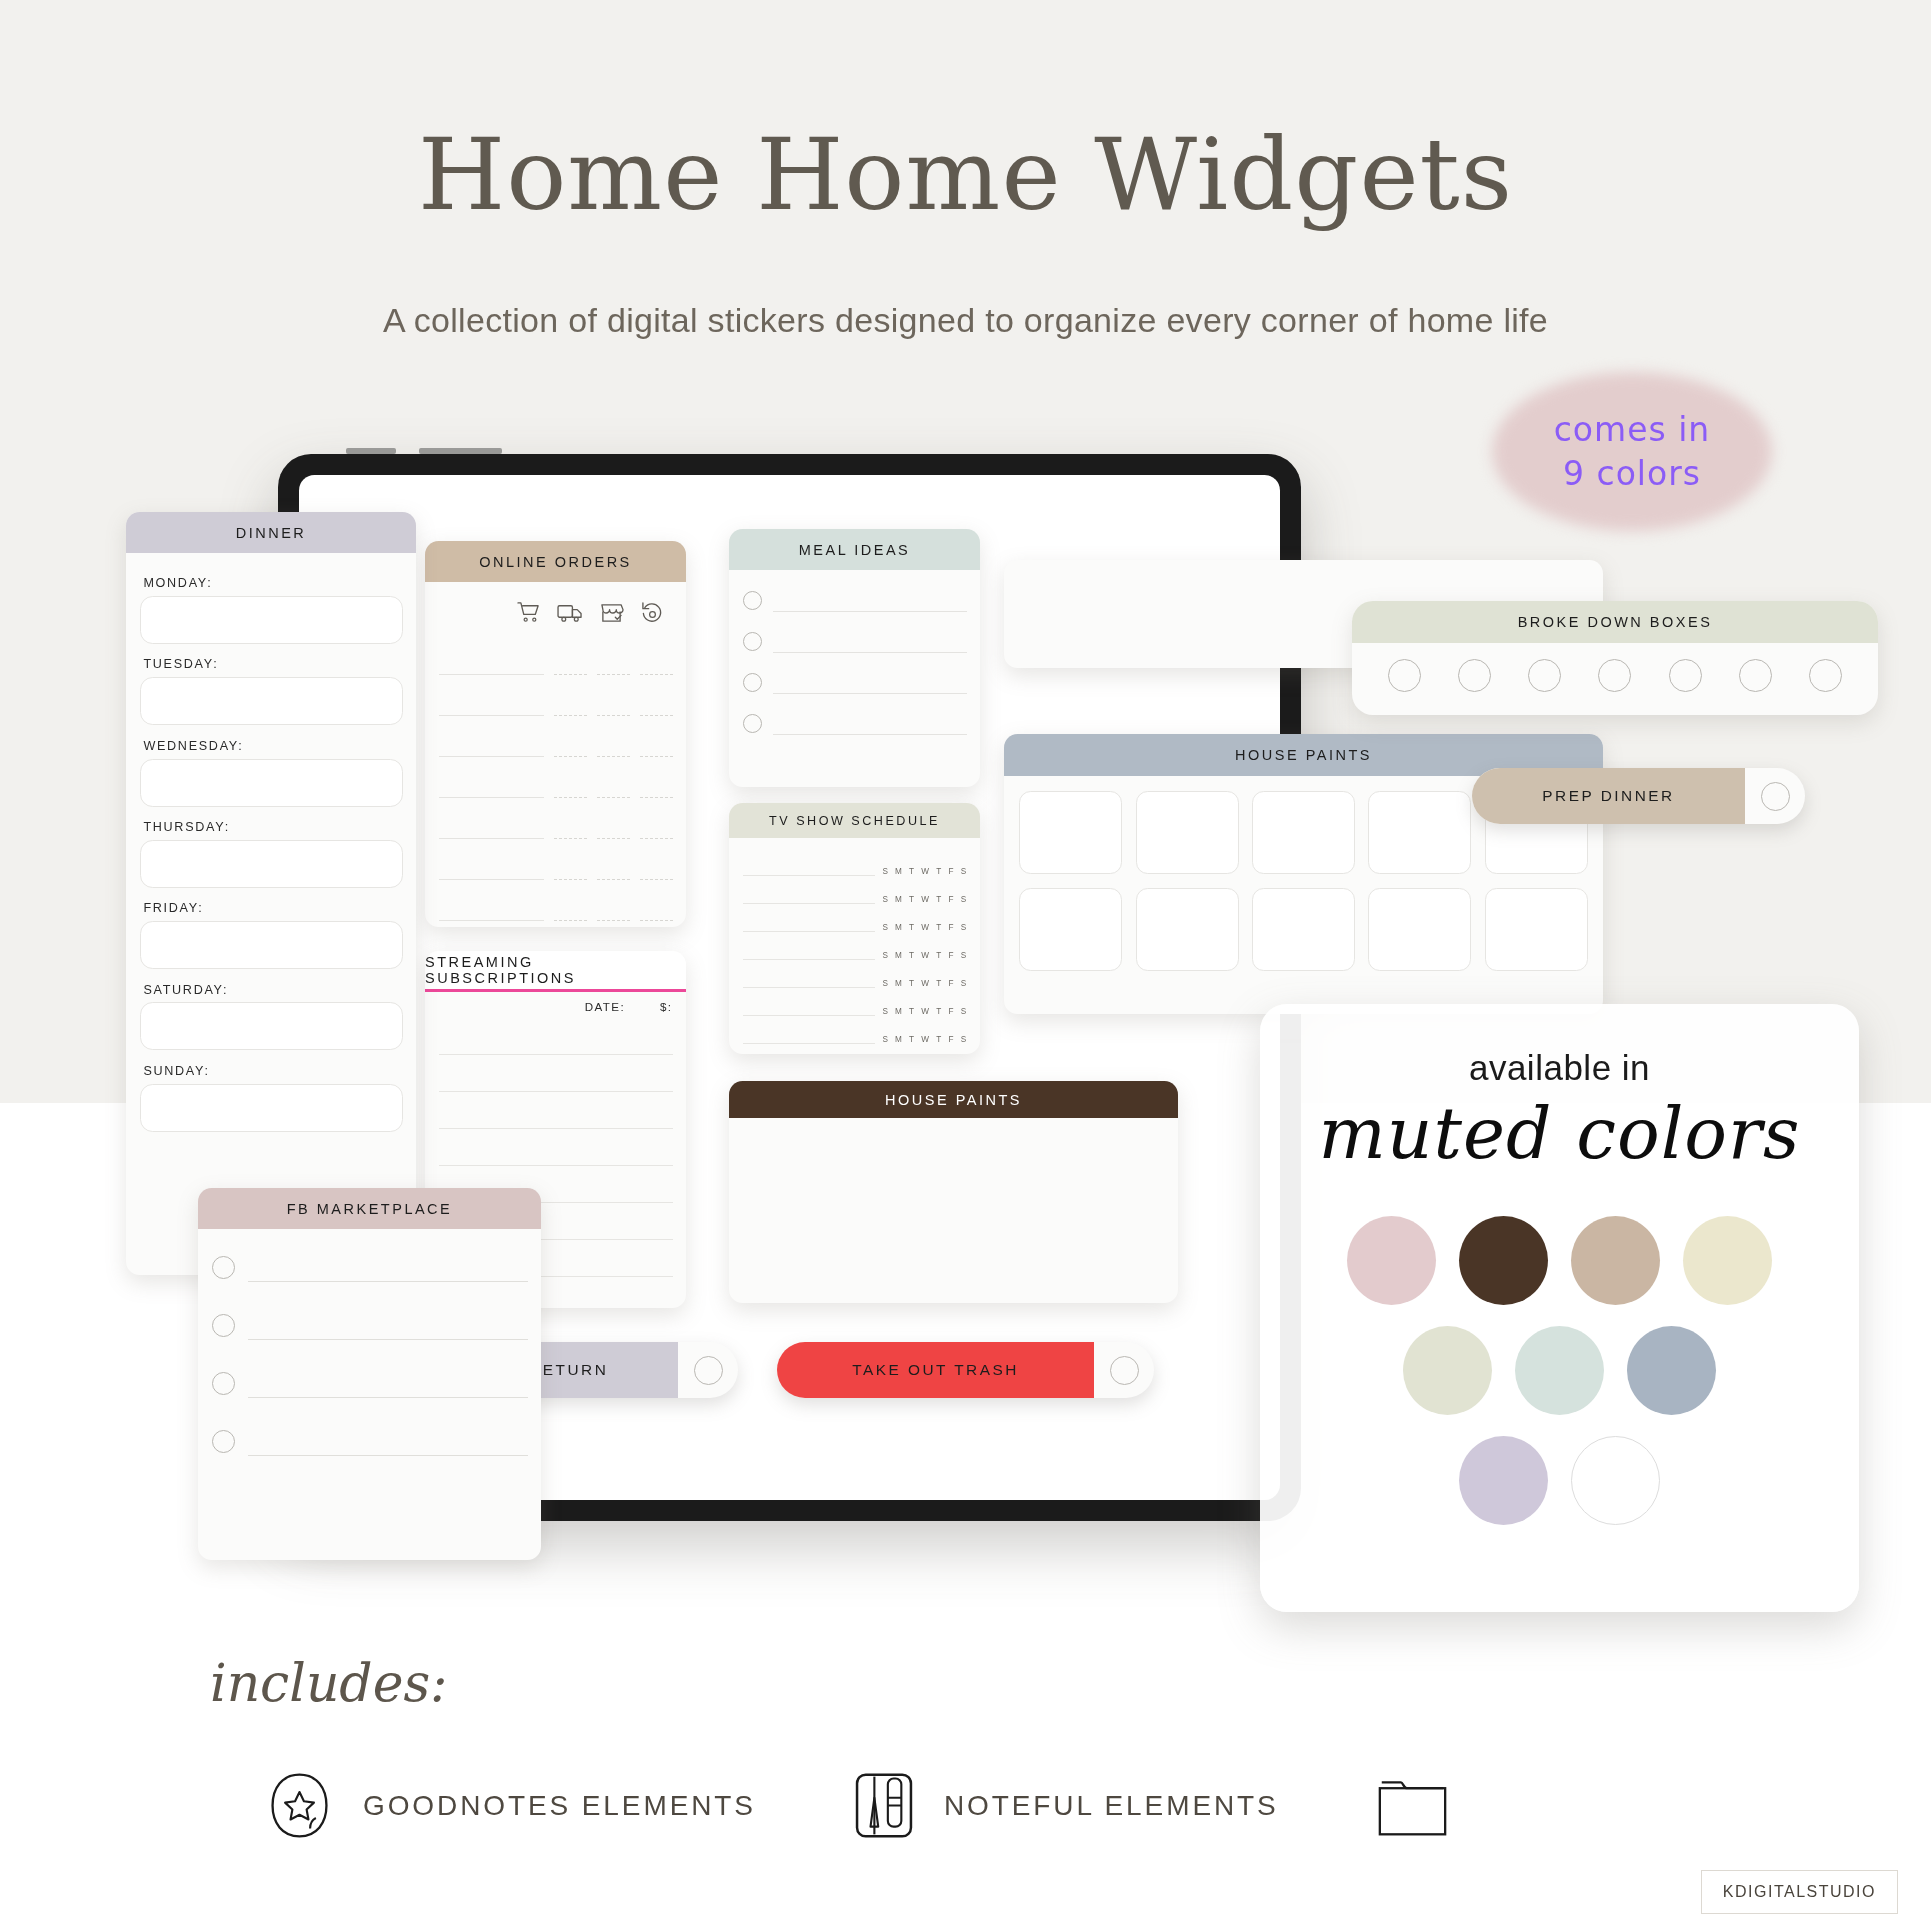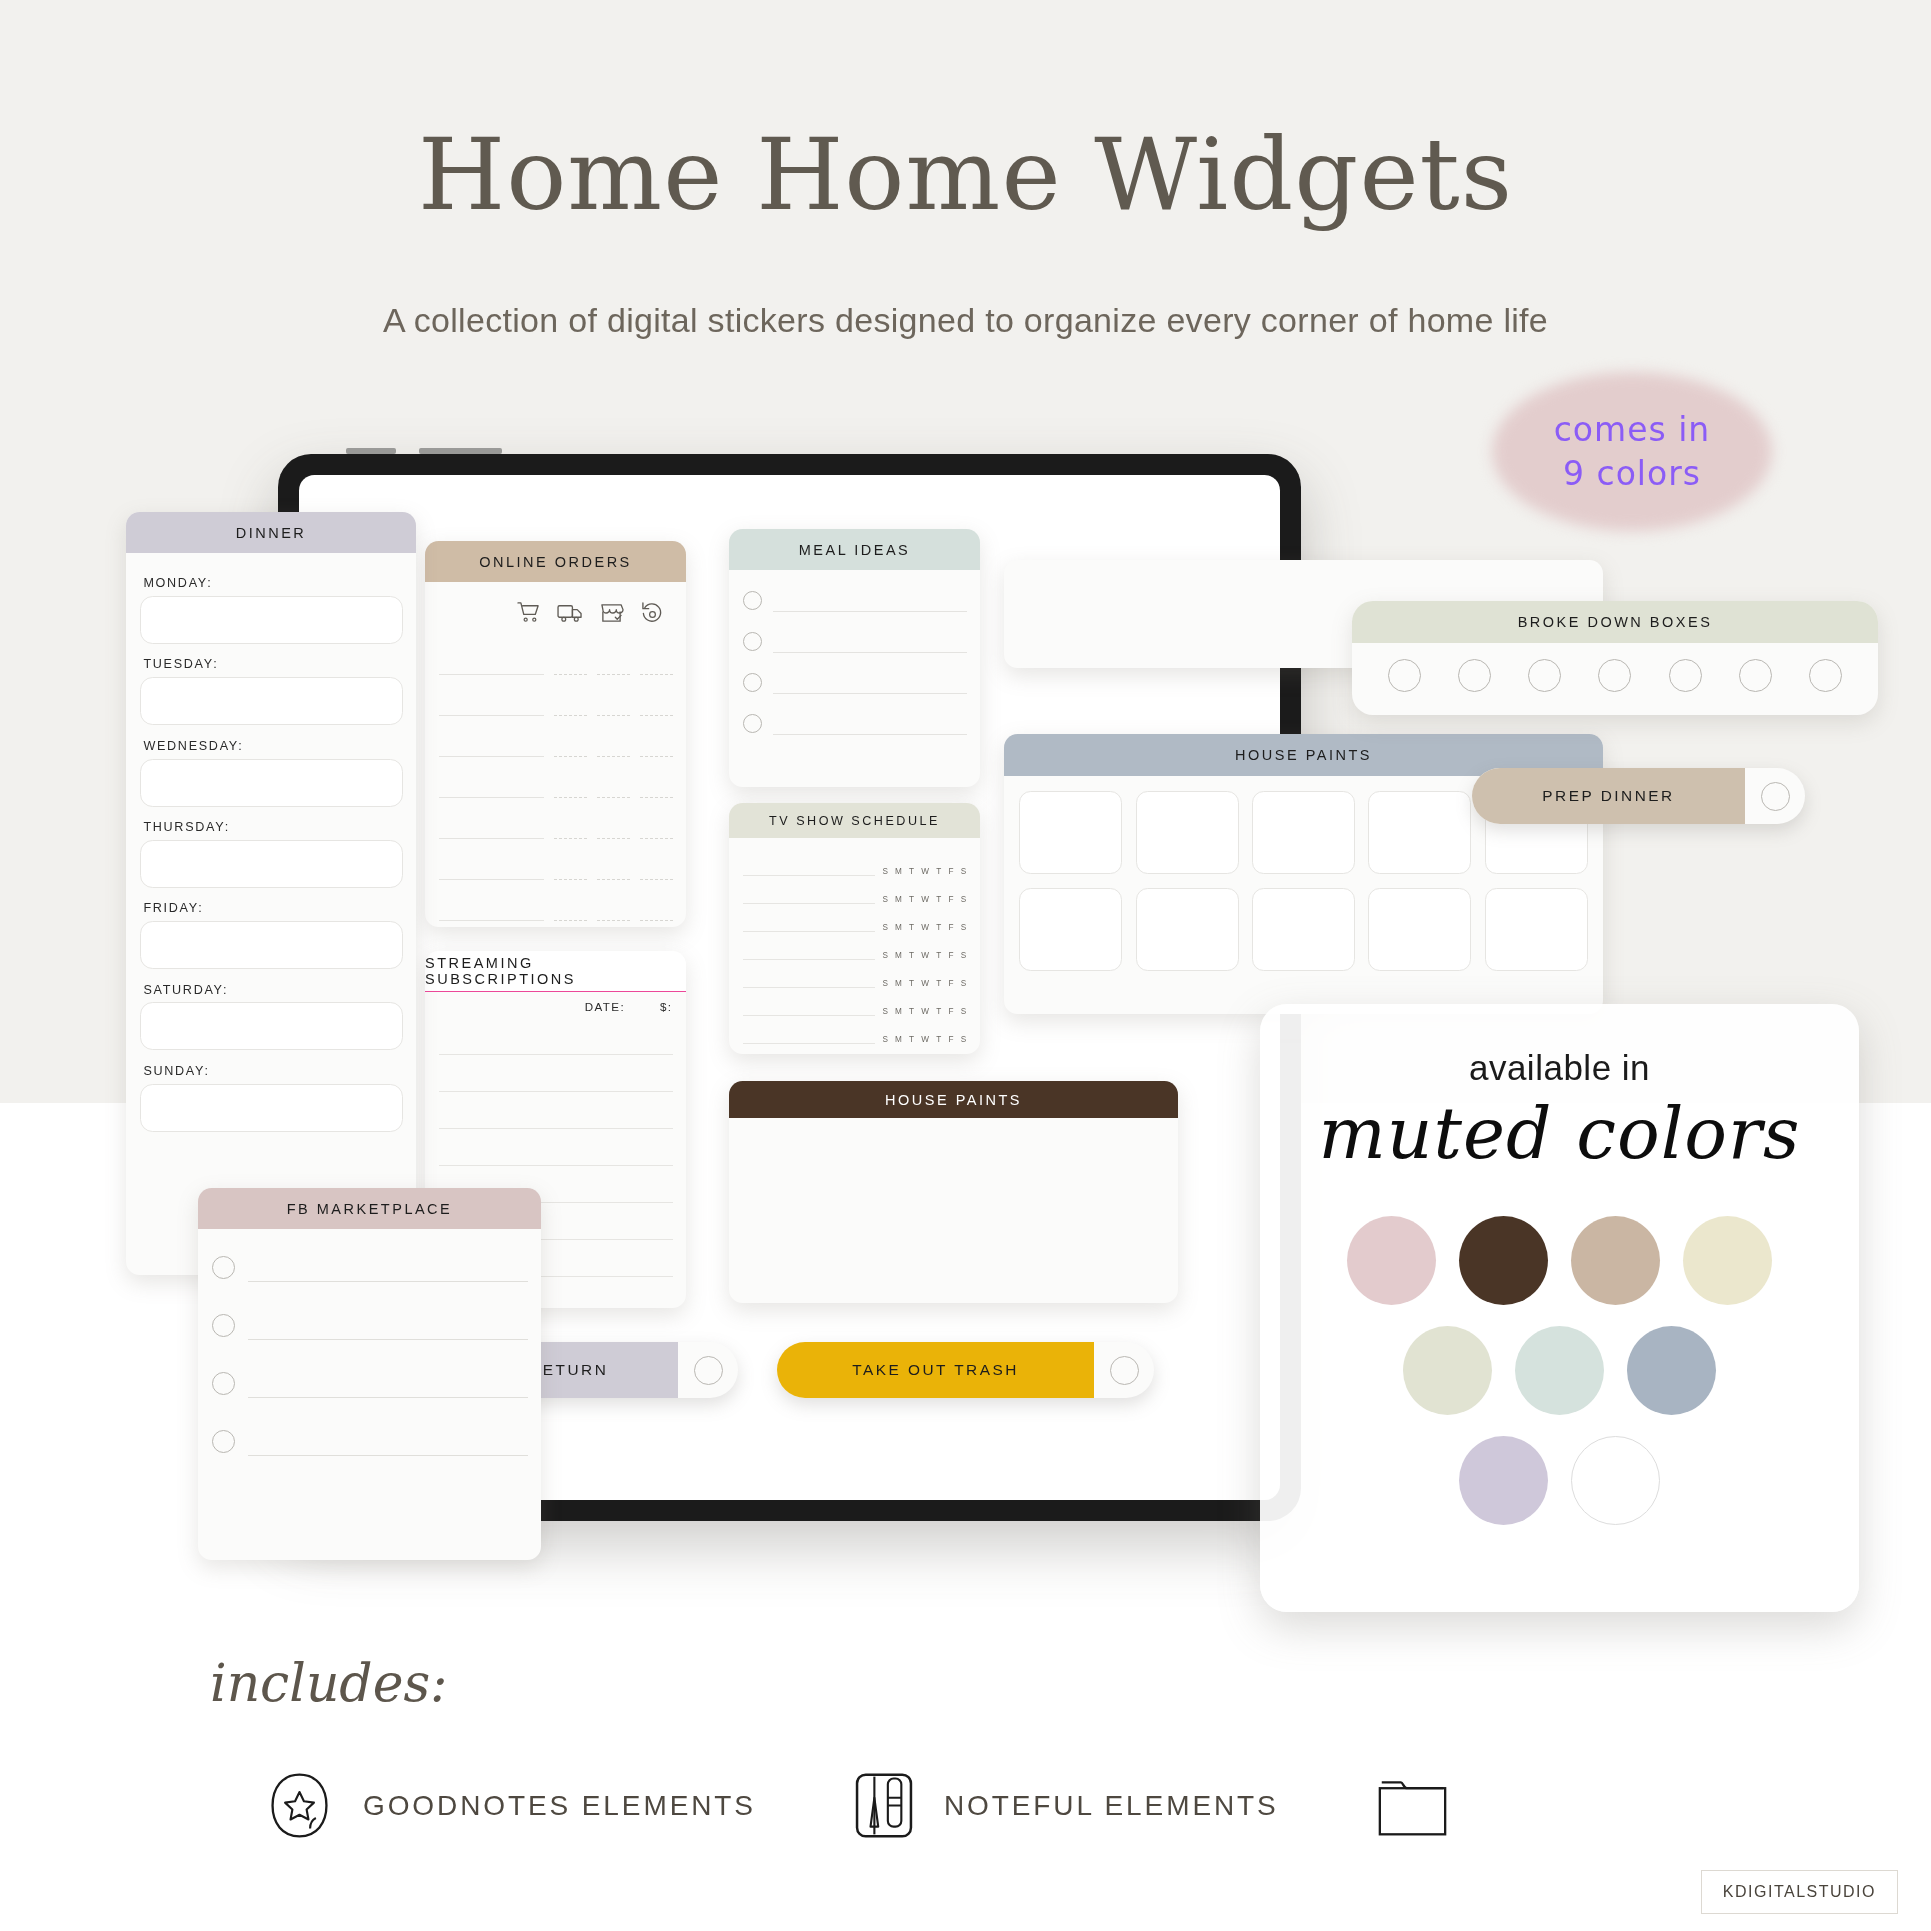--- a/index.html
+++ b/index.html
@@ -63,21 +63,21 @@
   #online-orders { left:425px; top:541px; width:261px; height:386px; z-index:20; }
   #online-orders .w-head { background:#cfbca6; }
   .oo-icons { display:flex; justify-content:flex-end; gap:15.4px; padding:9.7px 7.7px 5.8px 0; }
   .oo-lines { margin-top:3.9px; }
   .oo-row { display:flex; align-items:flex-end; gap:0; height:41px; }
   .oo-row .long { flex:1; border-bottom:1px solid #e4e3e0; }
   .oo-row .dsh { width:33px; border-bottom:1px dashed #d7d6d2; margin-left:9.7px; }
 
   
   #streaming { left:425px; top:951px; width:261px; height:357px; z-index:20; }
-  #streaming .w-head { background:#ffffff; border-bottom:1px solid #ec4899; }
+  #streaming .w-head { background:#ffffff; border-bottom:3px solid #ec4899; }
   .st-hdr { display:flex; justify-content:flex-end; gap:35px; font-size:11.6px;
             letter-spacing:1.4px; color:#2a2a2a; padding:7.7px 13.5px 5.8px 0; }
   .st-row { height:37px; border-bottom:1px solid #e6e5e2; }
 
   
   #meal-ideas { left:729px; top:529px; width:251px; height:258px; z-index:22; }
   #meal-ideas .w-head { background:#d5e0dc; }
   .mi-row { display:flex; align-items:center; gap:11.6px; height:41px; }
   .mi-row .ln { flex:1; border-bottom:1px solid #e4e3e0; height:23px; }
 
@@ -128,21 +128,21 @@
     display:flex; align-items:center; overflow:hidden;
   }
   .pill .fill { height:100%; display:flex; align-items:center; justify-content:center;
                 font-size:15.4px; letter-spacing:2.5px; color:#1d1d1d; }
   .pill .knob { width:60px; display:flex; align-items:center; justify-content:center; }
   .pill .knob .circ { width:29px; height:29px; }
 
   #pill-return  { left:439px;  top:1342px; width:299px; z-index:42; }
   #pill-return .fill { flex:1; background:#cfccd6; }
   #pill-trash   { left:777px;  top:1342px; width:377px; z-index:42; }
-  #pill-trash .fill { flex:1; background:#eab308; }
+  #pill-trash .fill { flex:1; background:#ef4444; }
   #pill-prep    { left:1472px; top:768px;  width:333px; z-index:34; }
   #pill-prep .fill { flex:1; background:#cec0ae; }
 
   
   .bubble {
     position:absolute; left:1492px; top:372px; width:280px; height:159px;
     border-radius:50%; background:#e3cdcd;
     filter:blur(6.8px);
     z-index:48;
   }

